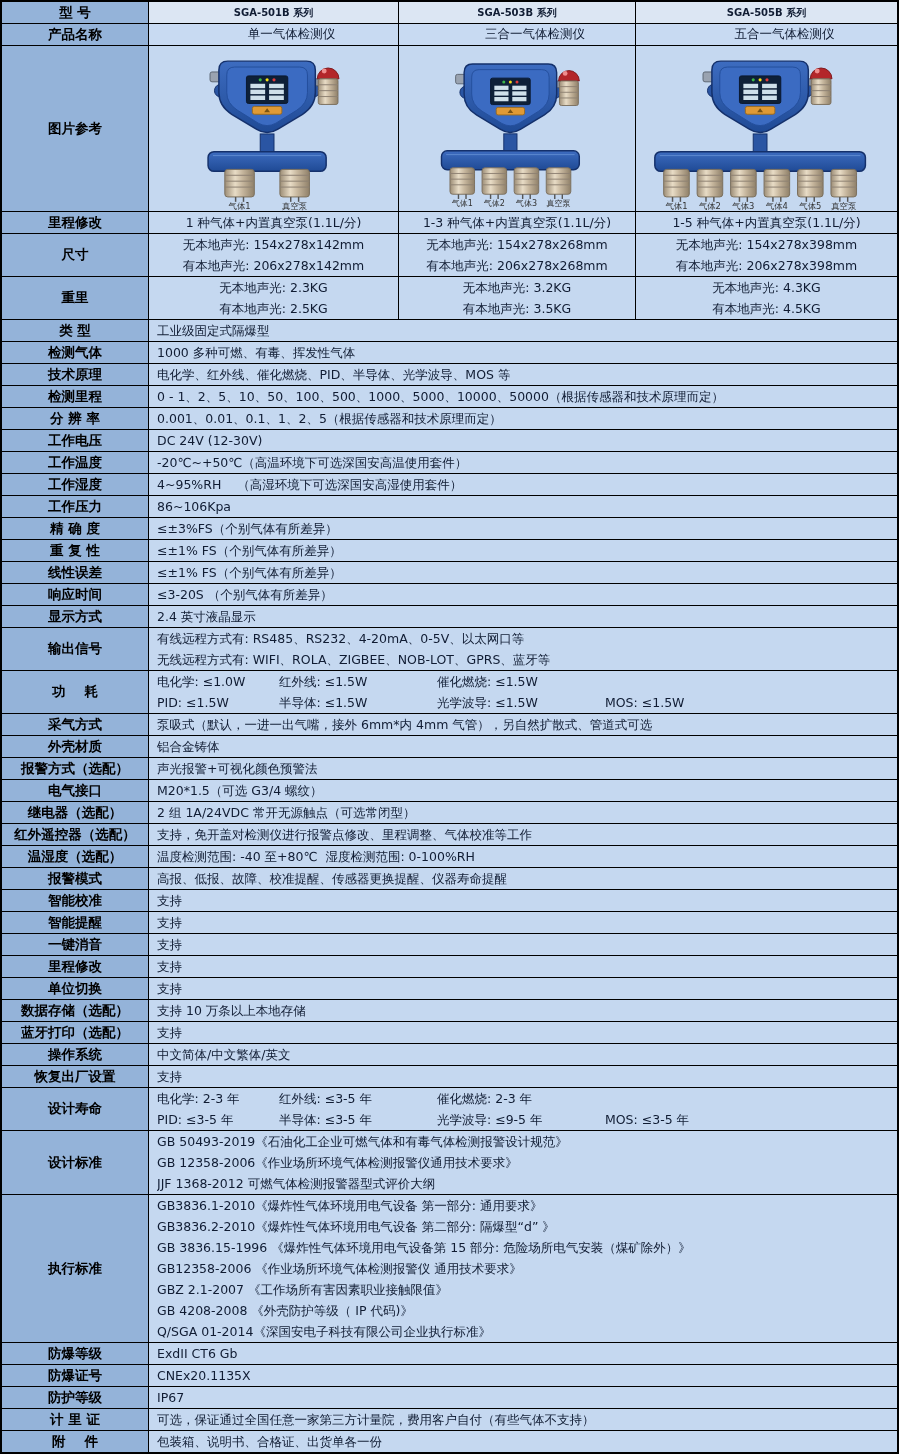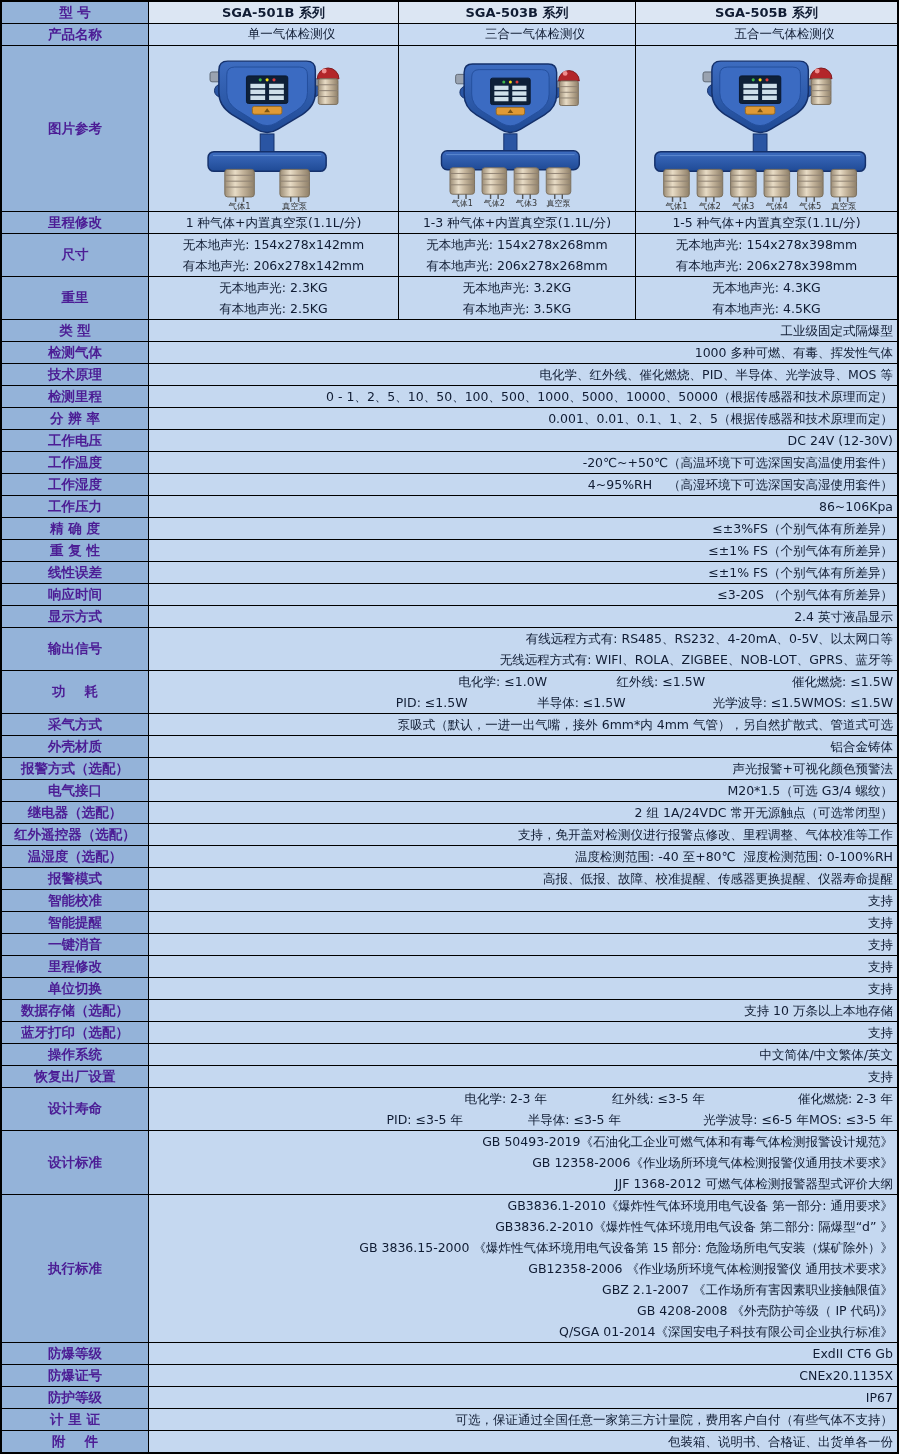--- a/index.html
+++ b/index.html
@@ -3,33 +3,33 @@
 <meta charset="utf-8">
 <style>
   html,body{margin:0;padding:0;background:#fff;}
   body{font-family:"DejaVu Sans","Liberation Sans",sans-serif;color:#101c33;}
   #spec-table{width:899px;border:2px solid #000;box-sizing:border-box;background:#C5D8F0;}
   .row{display:grid;grid-template-columns:146px 250px 237px 1fr;border-top:1px solid #000;}
   .row:first-child{border-top:none;}
   .row.span2{grid-template-columns:146px 1fr;}
   .cell{box-sizing:border-box;min-height:21px;}
   .cell:not(:first-child){border-left:1px solid #000;}
-  .cell.label{background:#94B3D9;font-weight:bold;font-size:13.5px;color:#4c1d95;
+  .cell.label{background:#94B3D9;font-weight:bold;font-size:13.5px;color:#000000;
               display:flex;align-items:center;justify-content:center;text-align:center;
               white-space:pre-wrap;padding:0 2px;}
   .cell.val{background:#C5D8F0;font-size:12.5px;}
-  .hrow1 .cell.val{background:#DCE6F3;font-weight:bold;font-size:13px;}
+  .hrow1 .cell.val{background:#DCE6F3;font-weight:bold;font-size:10px;}
   .hrow2 .cell.val{background:#C8DAF2;padding-left:36px;}
   .center{display:flex;flex-direction:column;align-items:center;justify-content:center;text-align:center;}
-  .left{display:flex;flex-direction:column;justify-content:center;padding-left:8px;padding-right:4px;text-align:right;}
+  .left{display:flex;flex-direction:column;justify-content:center;padding-left:8px;padding-right:4px;}
   .tline{height:21px;line-height:21px;white-space:pre-wrap;overflow:hidden;}
   .segs .seg{display:inline-block;}
   .segs .seg:nth-child(1){width:122px;}
   .segs .seg:nth-child(2){width:158px;}
-  .segs .seg:nth-child(3){width:168px;margin-left:20px;}
+  .segs .seg:nth-child(3){width:168px;}
   .imgrow .cell{height:165px;}
   .imgcell{background:#ffffff;display:flex;align-items:flex-end;justify-content:center;overflow:hidden;}
   svg{display:block;}
 </style>
 </head>
 <body>
 
 <div id="spec-table">
     <div class="row hrow1">
       <div class="cell label">型 号</div>
@@ -546,37 +546,37 @@
     <div class="row span2">
       <div class="cell label">恢复出厂设置</div>
       <div class="cell val left">
         <div class="tline">支持</div>
       </div>
     </div>
     <div class="row span2">
       <div class="cell label">设计寿命</div>
       <div class="cell val left">
         <div class="tline segs"><span class="seg">电化学: 2-3 年</span><span class="seg">红外线: ≤3-5 年</span><span class="seg">催化燃烧: 2-3 年</span></div>
-        <div class="tline segs"><span class="seg">PID: ≤3-5 年</span><span class="seg">半导体: ≤3-5 年</span><span class="seg">光学波导: ≤6-5 年</span><span class="seg">MOS: ≤3-5 年</span></div>
+        <div class="tline segs"><span class="seg">PID: ≤3-5 年</span><span class="seg">半导体: ≤3-5 年</span><span class="seg">光学波导: ≤9-5 年</span><span class="seg">MOS: ≤3-5 年</span></div>
       </div>
     </div>
     <div class="row span2">
       <div class="cell label">设计标准</div>
       <div class="cell val left">
         <div class="tline">GB 50493-2019《石油化工企业可燃气体和有毒气体检测报警设计规范》</div>
         <div class="tline">GB 12358-2006《作业场所环境气体检测报警仪通用技术要求》</div>
         <div class="tline">JJF 1368-2012 可燃气体检测报警器型式评价大纲</div>
       </div>
     </div>
     <div class="row span2">
       <div class="cell label">执行标准</div>
       <div class="cell val left">
         <div class="tline">GB3836.1-2010《爆炸性气体环境用电气设备 第一部分: 通用要求》</div>
         <div class="tline">GB3836.2-2010《爆炸性气体环境用电气设备 第二部分: 隔爆型“d” 》</div>
-        <div class="tline">GB 3836.15-2000 《爆炸性气体环境用电气设备第 15 部分: 危险场所电气安装（煤矿除外）》</div>
+        <div class="tline">GB 3836.15-1996 《爆炸性气体环境用电气设备第 15 部分: 危险场所电气安装（煤矿除外）》</div>
         <div class="tline">GB12358-2006 《作业场所环境气体检测报警仪 通用技术要求》</div>
         <div class="tline">GBZ 2.1-2007 《工作场所有害因素职业接触限值》</div>
         <div class="tline">GB 4208-2008 《外壳防护等级（ IP 代码)》</div>
         <div class="tline">Q/SGA 01-2014《深国安电子科技有限公司企业执行标准》</div>
       </div>
     </div>
     <div class="row span2">
       <div class="cell label">防爆等级</div>
       <div class="cell val left">
         <div class="tline">ExdII CT6 Gb</div>

